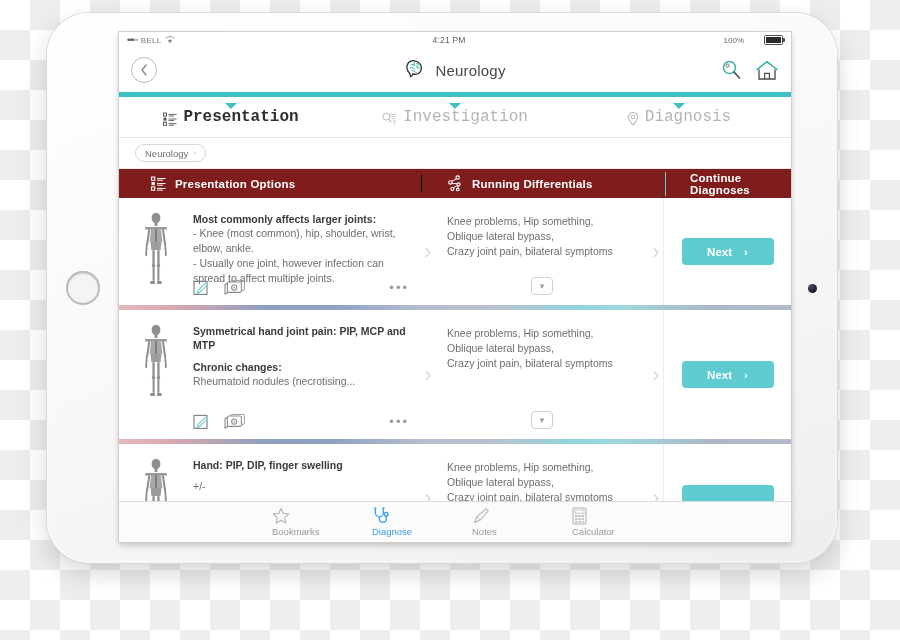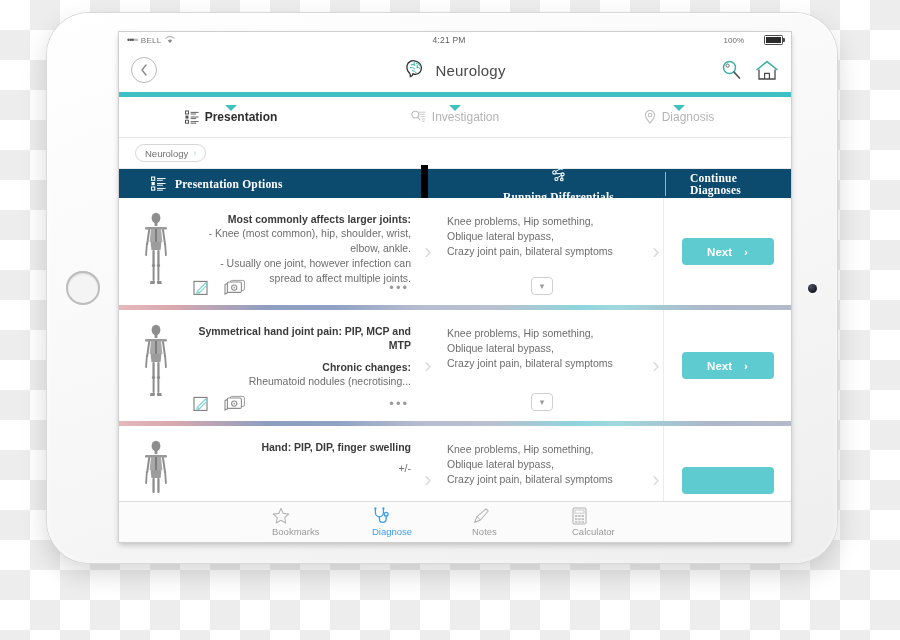--- a/index.html
+++ b/index.html
@@ -92,50 +92,50 @@
   }
   .nav-title{font-size:15px;color:#4a4a4a;letter-spacing:.2px;}
   .nav-right{margin-left:auto;display:flex;align-items:center;gap:13px;}
 
   
   .teal-stripe{height:5px;background:#3fc0c4;}
   .tabs{
     height:40px;display:flex;align-items:center;background:#fff;
     border-bottom:1px solid #e6e6e6;position:relative;
   }
-  .tab{flex:1;display:flex;align-items:center;justify-content:center;gap:6px;font-size:12px;position:relative;}
+  .tab{flex:1;display:flex;align-items:flex-end;justify-content:center;gap:6px;font-size:16px;position:relative;font-family:Liberation Mono, monospace;}
   .tab.active{color:#2e2e2e;font-weight:bold;}
   .tab.inactive{color:#b4b4b4;}
   .tab .caret{
     position:absolute;top:-5px;left:50%;transform:translateX(-50%);
     width:0;height:0;border-left:6px solid transparent;border-right:6px solid transparent;
     border-top:6px solid #3fc0c4;
   }
   
   .crumbs{height:30px;display:flex;align-items:center;padding-left:16px;background:#fff;border-bottom:1px solid #e9e9e9;}
   .crumb{
     border:1px solid #d8d8d8;border-radius:11px;padding:2.5px 9px;
     font-size:9.5px;color:#6f6f6f;display:flex;align-items:center;gap:5px;background:#fff;
   }
   .crumb .arw{color:#9fd9da;font-size:9px;}
 
   
   .colhead{
-    height:29px;background:#0c4a6e;display:flex;align-items:center;color:#fff;font-family:Liberation Serif, serif;
+    height:29px;background:#7f1d1d;display:flex;align-items:center;color:#fff;
   }
   .ch{display:flex;align-items:center;gap:9px;font-size:11.5px;font-weight:bold;letter-spacing:.2px;}
   .ch-1{width:302px;padding-left:32px;box-sizing:border-box;}
-  .ch-2{width:244px;padding-left:24px;box-sizing:border-box;border-left:7px solid #000000;flex-direction:column;}
+  .ch-2{width:244px;padding-left:24px;box-sizing:border-box;border-left:1px solid #000000;}
   .ch-3{flex:1;padding-left:24px;box-sizing:border-box;border-left:1px solid #5ecccf;}
 
   
   .listarea{position:relative;height:344px;overflow:hidden;background:#fafafa;}
   .card{background:#fff;display:flex;position:relative;}
   .card-skel{width:74px;display:flex;align-items:flex-start;justify-content:center;padding-top:14px;}
-  .card-main{width:228px;padding:14px 10px 0 0;box-sizing:border-box;position:relative;text-align:right;}
+  .card-main{width:228px;padding:14px 10px 0 0;box-sizing:border-box;position:relative;}
   .ttl{font-size:10.5px;font-weight:bold;color:#3a3a3a;line-height:1.38;}
   .bdy{font-size:10.5px;color:#6d6d6d;line-height:1.42;}
   .sp{height:7px;}
   .card-icons{position:absolute;left:0;bottom:9px;display:flex;align-items:center;gap:14px;}
   .dots3{position:absolute;right:12px;bottom:11px;color:#9b9b9b;letter-spacing:2px;font-size:13px;line-height:1;}
   .chev-col{width:14px;display:flex;align-items:center;justify-content:center;color:#dcdcdc;font-size:22px;font-weight:100;}
   .card-diff{width:214px;padding:16px 10px 0 12px;box-sizing:border-box;position:relative;}
   .difftxt{font-size:10.5px;color:#6d6d6d;line-height:1.45;}
   .expand{
     position:absolute;left:50%;transform:translateX(-50%);bottom:10px;
@@ -371,21 +371,21 @@
       <div class="card-next">
         <div class="next-btn">
           <span>Next</span>
           <span>›</span>
         </div>
       </div>
     </div>
 
     <div class="divider"></div>
 
-    <div class="card" style="height:111px;">
+    <div class="card" style="height:129px;">
       <div class="card-skel">
         <svg width="30" height="74" viewBox="0 0 30 74">
           <g fill="#8e8e8e">
             <ellipse cx="15" cy="6" rx="4.4" ry="5.2"></ellipse>
             <rect x="13.6" y="11" width="2.8" height="3"></rect>
             <rect x="4" y="15" width="22" height="2.6" rx="1.2" fill="#9a9a9a"></rect>
             <path d="M10 17 h10 l1.4 13 h-12.8z" fill="#a8a8a8"></path>
             <rect x="14" y="17" width="2" height="16" fill="#7d7d7d"></rect>
             <path d="M9.6 30 h10.8 l-0.8 8 h-9.2z" fill="#9c9c9c"></path>
             <rect x="6.2" y="17" width="2" height="16" rx="1" transform="rotate(8 7 25)"></rect>

